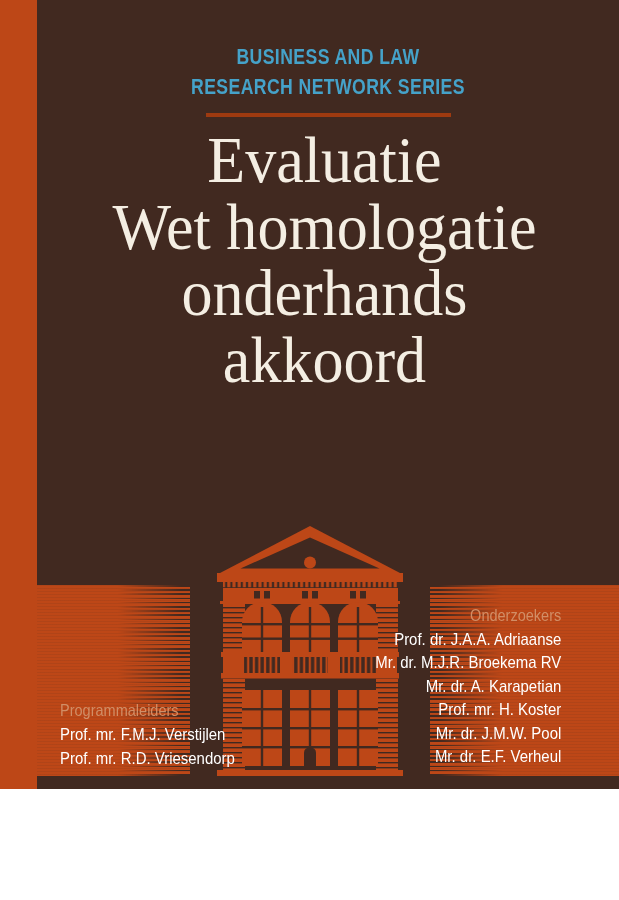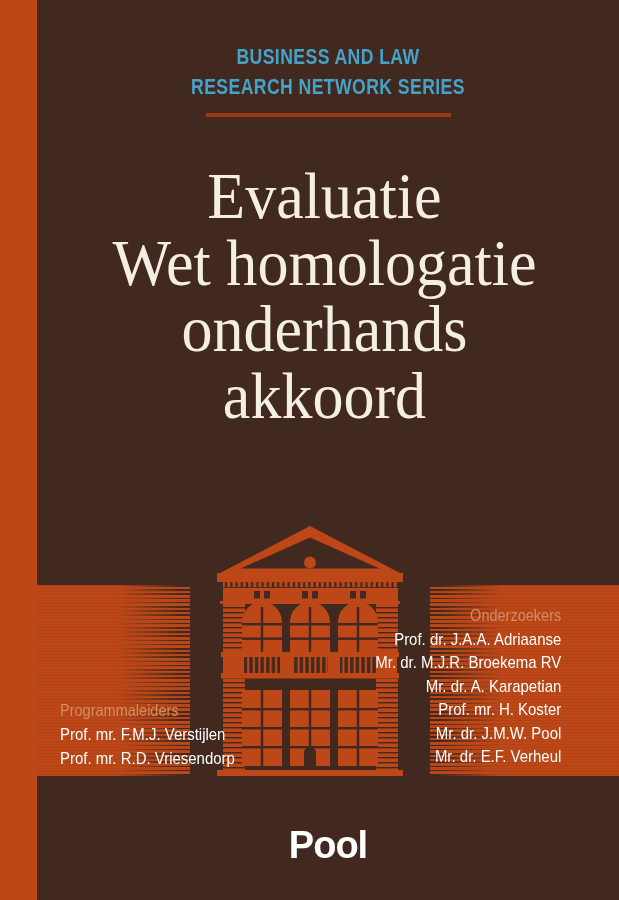--- a/index.html
+++ b/index.html
@@ -7,39 +7,39 @@
     --orange:#bd4717;
     --blue:#45a2c9;
     --rule:#9e3a10;
     --cream:#f4eee3;
     --tan:#d28e66;
     --white:#ffffff;
   }
   *{margin:0;padding:0;box-sizing:border-box;}
   body{background:#ffffff;font-family:"Liberation Sans",sans-serif;}
   .cover{
-    position:relative;width:619px;height:900px;overflow:hidden;
+    position:relative;width:619px;height:789px;overflow:hidden;
     background:var(--dark);
   }
   
   .spine{position:absolute;left:0;top:0;width:37px;height:900px;background:var(--orange);z-index:5;}
 
   
   .series{position:absolute;left:37px;right:0;top:42px;text-align:center;z-index:3;}
   .series-line{
     display:block;color:var(--blue);font-weight:bold;font-size:21.5px;line-height:30px;
     letter-spacing:.5px;transform:scaleX(.82);transform-origin:50% 50%;white-space:nowrap;
   }
   .series-rule{width:245px;height:3.5px;background:var(--rule);margin:11px auto 0;}
 
   
   .title{
     position:absolute;left:37px;right:7px;top:127px;text-align:center;z-index:3;
     font-family:"Liberation Serif",serif;color:var(--cream);
-    font-size:66px;line-height:66.5px;margin-top:36px;
+    font-size:66px;line-height:66.5px;
   }
   .title span{display:block;transform:scaleX(.94);transform-origin:50% 50%;white-space:nowrap;}
 
   
   .band{position:absolute;left:37px;top:585px;width:582px;height:191px;background:var(--orange);z-index:1;}
   .band::after{ 
     content:"";position:absolute;inset:0;
     background:repeating-linear-gradient(to bottom, rgba(65,41,32,.10) 0 1px, transparent 1px 3px);
   }
   

